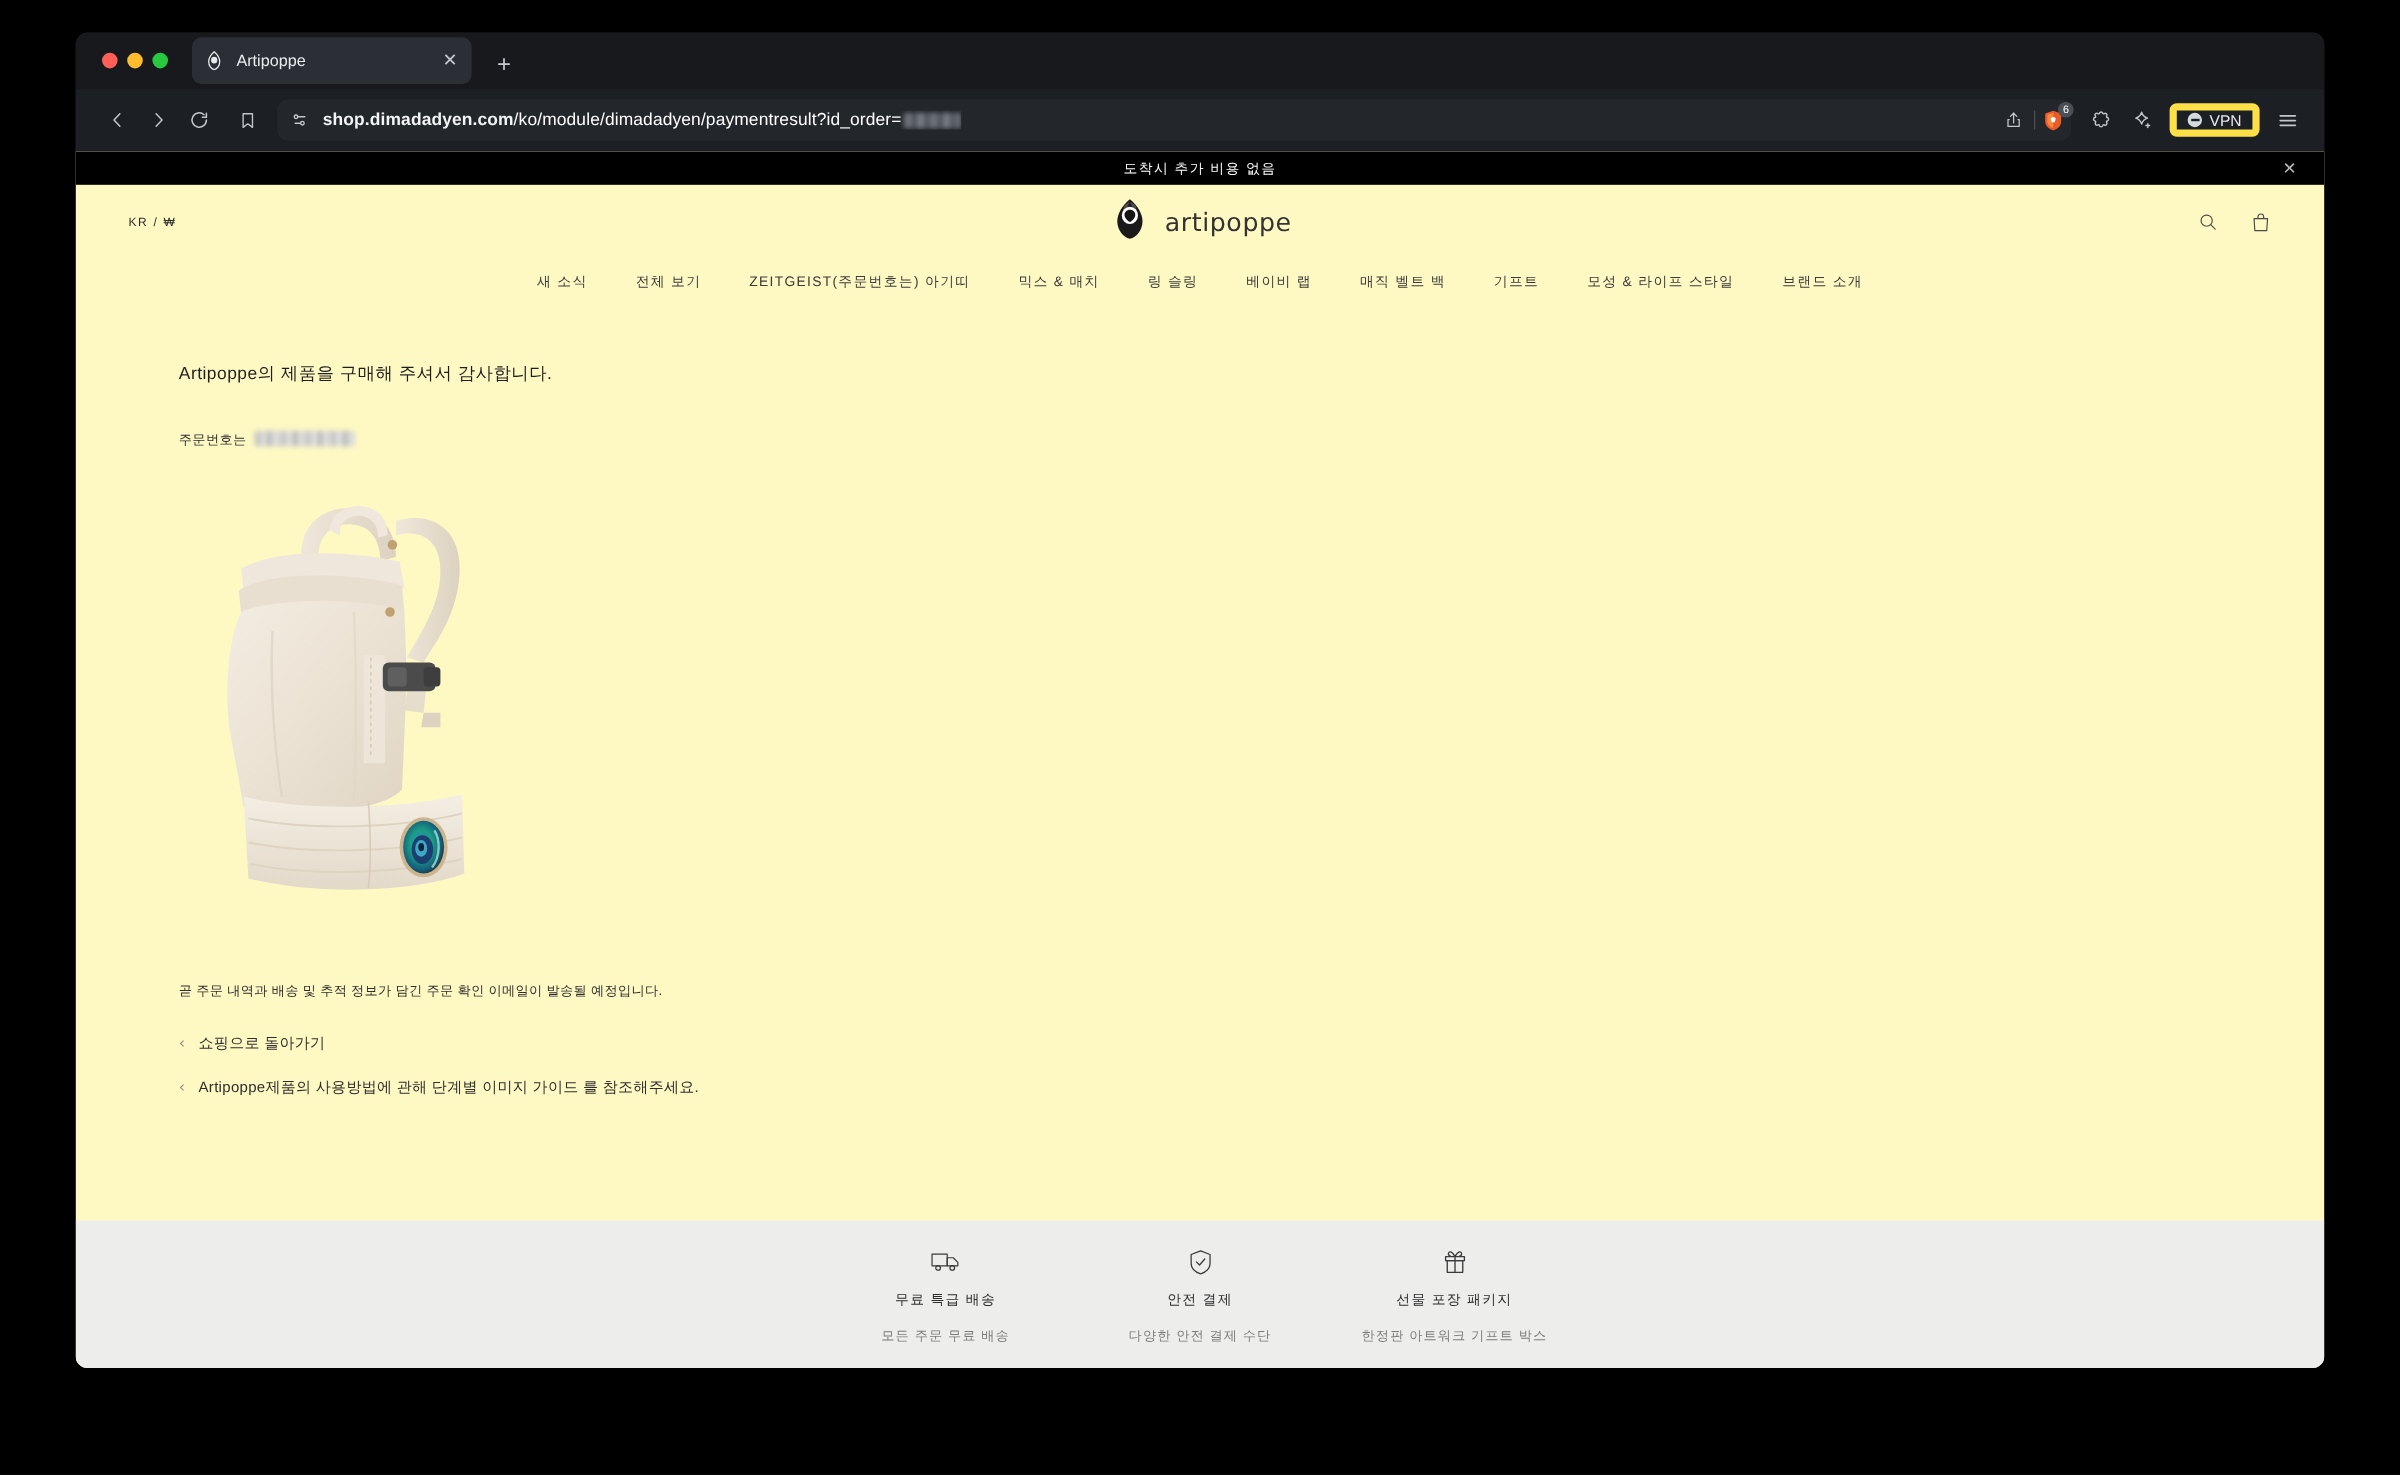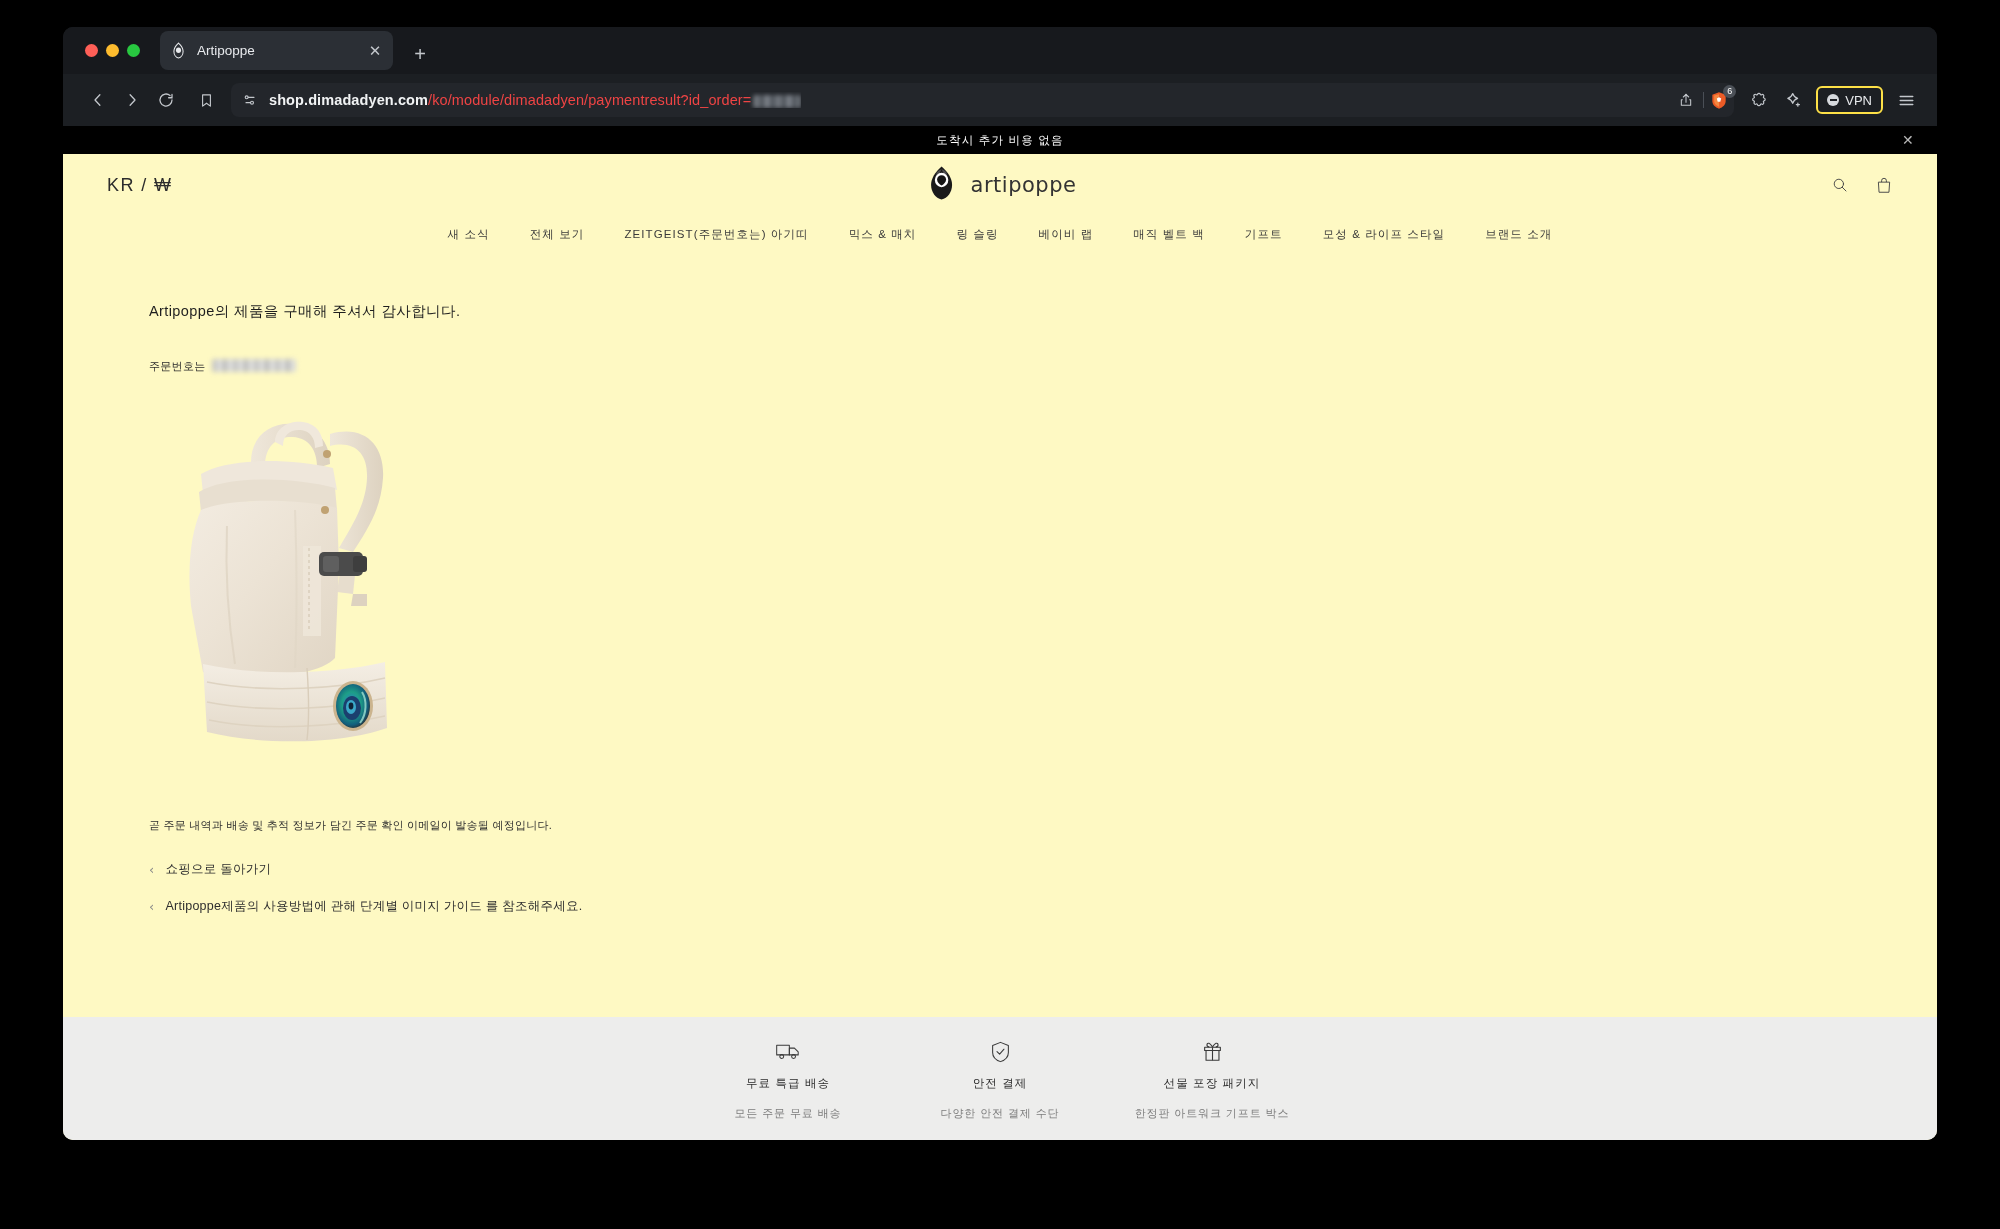--- a/index.html
+++ b/index.html
@@ -92,21 +92,21 @@
     padding: 0 10px;
     gap: 10px;
     position: relative;
   }
   .url-text {
     color: #e8eaed; font-size: 14.5px;
     white-space: nowrap; overflow: hidden;
     letter-spacing: .1px;
   }
   .url-text .host { font-weight: bold; color: #f1f3f4; }
-  .url-text .rest { color: #ef4444; }
+  .url-text .rest { color: #ffffff; }
   #url-blur {
     display: inline-block;
     width: 48px; height: 13px;
     vertical-align: middle;
     margin-left: 2px;
     background: repeating-linear-gradient(90deg,#6e737a 0 7px,#4c5158 7px 11px,#787d85 11px 17px,#52575e 17px 22px);
     filter: blur(2.2px);
     border-radius: 2px;
   }
   #url-right-cluster {
@@ -124,21 +124,21 @@
     position: absolute; top: -4px; right: -6px;
     background: #4b5057; color: #fff;
     font-size: 9px; line-height: 13px;
     min-width: 13px; height: 13px;
     border-radius: 7px; text-align: center;
     padding: 0 2px;
   }
   #vpn-button {
     display: flex; align-items: center; gap: 6px;
     height: 28px; padding: 0 9px;
-    border: 2px solid #fde047; border-radius: 6px;
+    border: 6px solid #fde047; border-radius: 6px;
     color: #e8eaed; font-size: 13px;
     margin: 0 4px;
   }
   .vpn-dot {
     width: 12px; height: 12px; border-radius: 50%;
     background: #d6d9dd;
     position: relative;
   }
   .vpn-dot::after {
     content: ""; position: absolute;
@@ -171,21 +171,21 @@
   }
 
   
   #site-header {
     height: 62px;
     display: flex; align-items: center;
     padding: 0 22px;
     position: relative;
   }
   #locale-switch {
-    font-size: 18px; color: #2c2c2c;
+    font-size: 10px; color: #2c2c2c;
     letter-spacing: 1.4px;
     margin-left: 22px;
   }
   #brand-logo {
     position: absolute; left: 50%; top: 50%;
     transform: translate(-50%,-50%);
     display: flex; align-items: center; gap: 11px;
   }
   #brand-wordmark {
     font-size: 21px; color: #333; letter-spacing: .5px;

